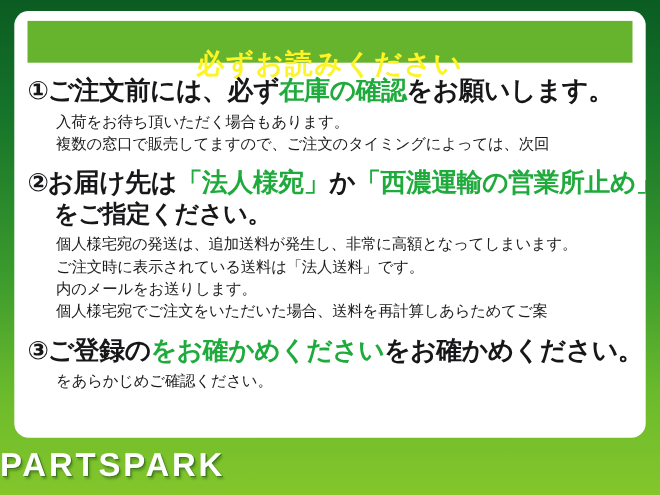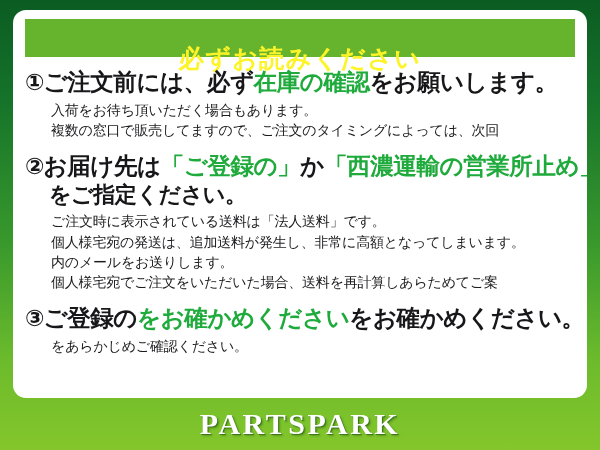--- a/index.html
+++ b/index.html
@@ -114,22 +114,21 @@
 
   
   #footer {
     position: absolute;
     left: 0;
     top: 398px;
     width: 600px;
     height: 52px;
     display: flex;
     align-items: center;
-    justify-content: center;
-    font-family: Liberation Serif, serif;
+    justify-content: flex-start;
   }
   #brand {
     color: #ffffff;
     font-size: 30px;
     font-weight: bold;
     letter-spacing: 2.5px;
     text-shadow: 1px 1px 0 #3c7a1c, 2px 2px 2px rgba(30,70,10,0.35);
     line-height: 1;
   }
 </style>
@@ -151,26 +150,26 @@
           <span class="num">①</span><span>ご注文前には、必ず</span><span class="hl">在庫の確認</span><span>をお願いします。</span>
         </div>
         <div class="item-sub">
           <div>入荷をお待ち頂いただく場合もあります。</div>
           <div>複数の窓口で販売してますので、ご注文のタイミングによっては、次回</div>
         </div>
       </div>
 
       <div class="item" id="item-2">
         <div class="item-head">
-          <span class="num">②</span><span>お届け先は</span><span class="hl">「ご登録の」</span><span>か</span><span class="hl">「西濃運輸の営業所止め」</span>
+          <span class="num">②</span><span>お届け先は</span><span class="hl">「法人様宛」</span><span>か</span><span class="hl">「西濃運輸の営業所止め」</span>
         </div>
         <div class="item-head-line2">をご指定ください。</div>
         <div class="item-sub">
+          <div>個人様宅宛の発送は、追加送料が発生し、非常に高額となってしまいます。</div>
           <div>ご注文時に表示されている送料は「法人送料」です。</div>
-          <div>個人様宅宛の発送は、追加送料が発生し、非常に高額となってしまいます。</div>
           <div>内のメールをお送りします。</div>
           <div>個人様宅宛でご注文をいただいた場合、送料を再計算しあらためてご案</div>
         </div>
       </div>
 
       <div class="item" id="item-3">
         <div class="item-head">
           <span class="num">③</span><span>ご登録の</span><span class="hl">をお確かめください</span><span>をお確かめください。</span>
         </div>
         <div class="item-sub">

